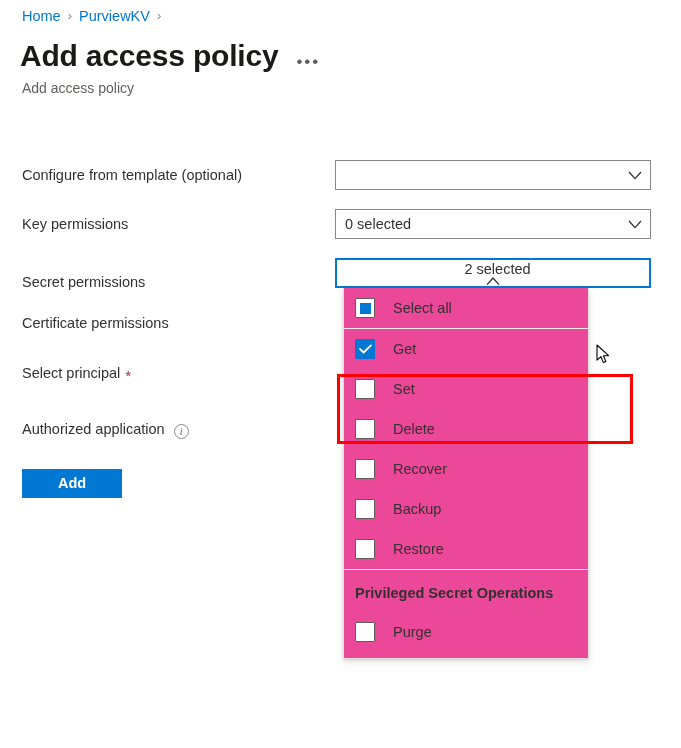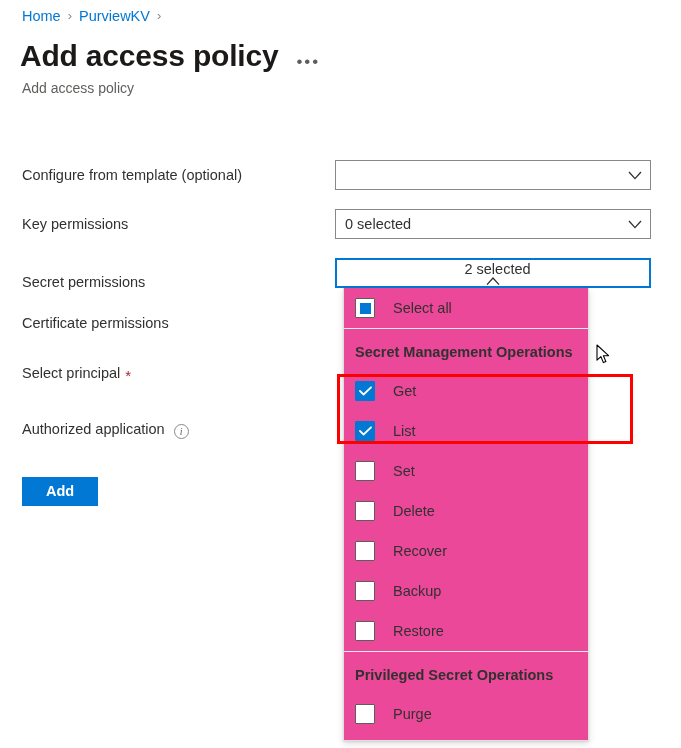--- a/index.html
+++ b/index.html
@@ -222,32 +222,31 @@
     box-sizing: border-box;
     pointer-events: none;
     z-index: 40;
   }
 
   
   .btn-primary {
     position: absolute;
     left: 22px;
     top: 469px;
-    width: 76px;
+    width: 100px;
     height: 29px;
     background: #0078d4;
     color: #ffffff;
     border: 1px solid #0078d4;
     font-size: 14.5px;
     font-family: "Liberation Sans", "DejaVu Sans", sans-serif;
     font-weight: 600;
     cursor: pointer;
     padding: 0;
     line-height: 27px;
-    margin-top: 8px;
   }
 
   
   .cursor {
     position: absolute;
     left: 596px;
     top: 344px;
     z-index: 50;
     pointer-events: none;
   }
@@ -318,39 +317,30 @@
 
 <div class="ddl-panel">
 
   <div class="opt-row">
     <span class="cb indeterminate"></span>
     <span class="opt-label">Select all</span>
   </div>
 
   <div class="divider"></div>
 
-  <div class="group-header">Secret Management Operations</div>
 
   <div class="opt-row">
     <span class="cb checked">
       <svg width="13" height="10" viewBox="0 0 13 10">
           <path d="M1 5 L4.6 8.5 L12 1.3" stroke="#ffffff" stroke-width="1.8" fill="none" stroke-linecap="round" stroke-linejoin="round"></path>
         </svg>
     </span>
     <span class="opt-label">Get</span>
   </div>
 
-  <div class="opt-row">
-    <span class="cb checked">
-      <svg width="13" height="10" viewBox="0 0 13 10">
-          <path d="M1 5 L4.6 8.5 L12 1.3" stroke="#ffffff" stroke-width="1.8" fill="none" stroke-linecap="round" stroke-linejoin="round"></path>
-        </svg>
-    </span>
-    <span class="opt-label">List</span>
-  </div>
 
   <div class="opt-row">
     <span class="cb">
       
     </span>
     <span class="opt-label">Set</span>
   </div>
 
   <div class="opt-row">
     <span class="cb">

